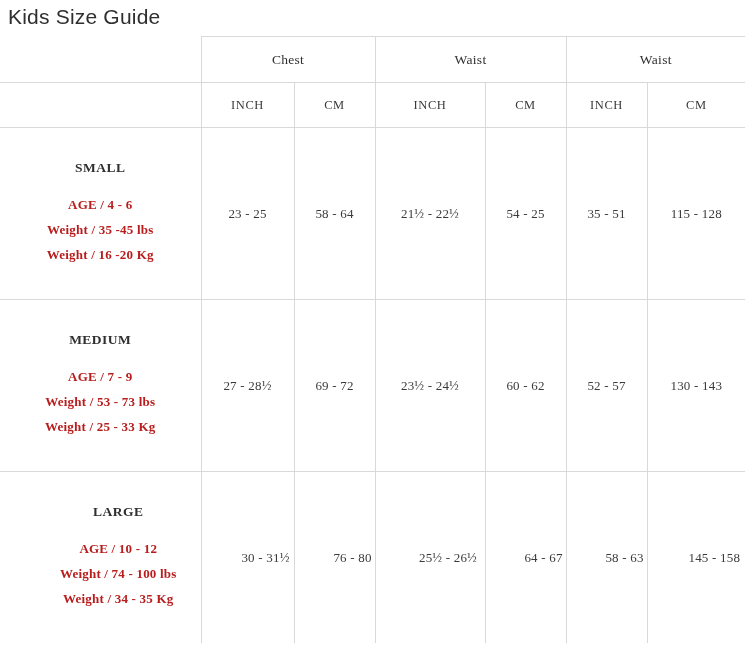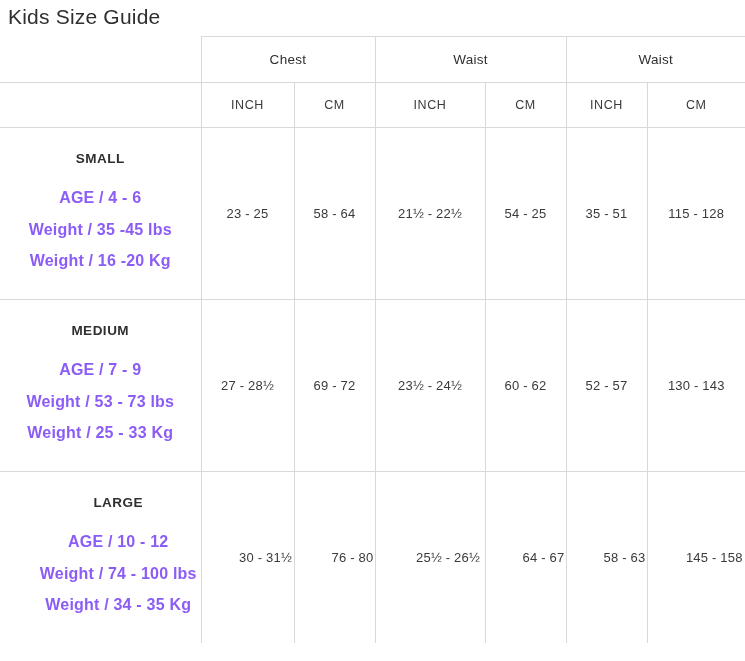--- a/index.html
+++ b/index.html
@@ -34,20 +34,21 @@
     border-collapse: collapse;
     width: 745px;
     table-layout: fixed;
   }
   table.size-table td, table.size-table th {
     border: 1px solid #d9d9d9;
     padding: 0;
     vertical-align: middle;
     text-align: center;
     font-weight: normal;
+    font-family: Liberation Serif, serif;
   }
   
   col.c-label { width: 201px; }
   col.c-chest-in { width: 93px; }
   col.c-chest-cm { width: 81px; }
   col.c-waist-in { width: 110px; }
   col.c-waist-cm { width: 81px; }
   col.c-height-in { width: 81px; }
   col.c-height-cm { width: 98px; }
 
@@ -76,23 +77,23 @@
     height: 171px;
   }
   .size-name {
     font-size: 13.5px;
     font-weight: bold;
     letter-spacing: 0.5px;
     color: #2f2f2f;
     margin-bottom: 16px;
   }
   .size-detail {
-    font-size: 16px;
+    font-size: 13px;
     font-weight: bold;
-    color: #8b5cf6;
+    color: #b91c1c;
     line-height: 1.95;
     letter-spacing: 0.2px;
   }
   .label-cell {
     border-left: none !important;
     margin-left: 16px;
   }
   .meas {
     font-size: 13px;
     color: #3a3a3a;

